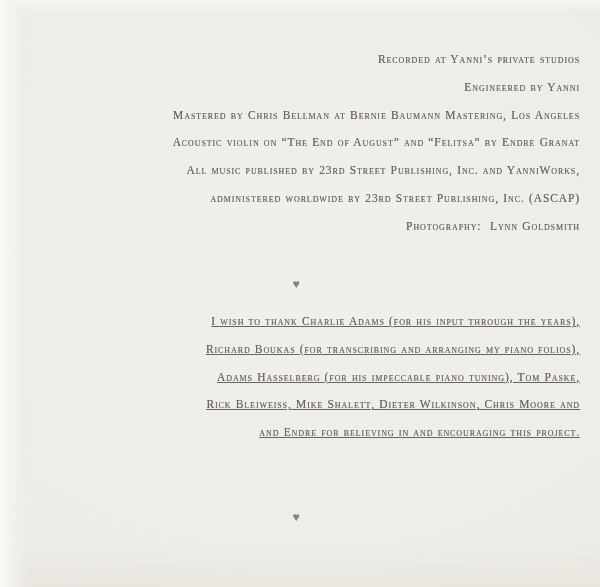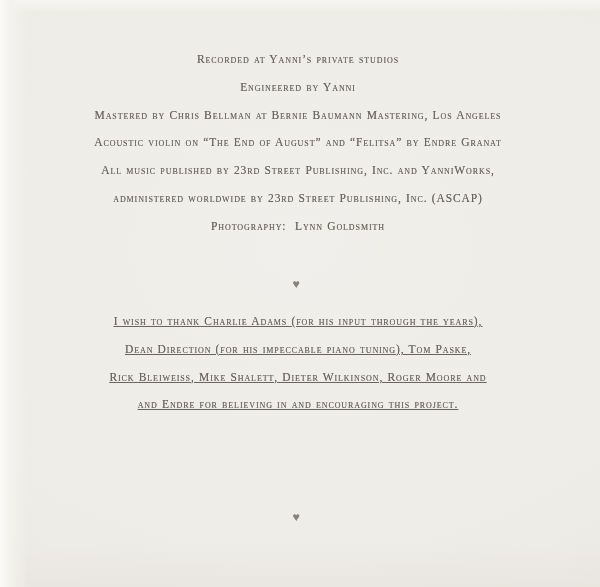--- a/index.html
+++ b/index.html
@@ -18,21 +18,21 @@
       linear-gradient(180deg, #f7f6f3 0px, rgba(247,246,243,0) 12px),
       linear-gradient(0deg, rgba(230,227,220,0.55) 0px, rgba(230,227,220,0) 45px),
       radial-gradient(120% 90% at 50% 42%, #f1efeb 0%, #eeece7 60%, #eae7e1 100%);
     font-family: "Liberation Serif", "DejaVu Serif", serif;
     color: #6a6460;
   }
   .block {
     position: absolute;
     left: 16px;
     right: 20px;
-    text-align: center;
+    text-align: right;
   }
   .block-credits { top: 46px; }
   .block-thanks  { top: 308px; text-decoration: underline; }
   .line {
     font-variant: small-caps;
     font-size: 11.5px;
     letter-spacing: 0.9px;
     word-spacing: 0.5px;
     line-height: 27.75px;
     white-space: pre-wrap;
@@ -64,20 +64,21 @@
     <div class="line">Acoustic violin on “The End of August” and “Felitsa” by Endre Granat</div>
     <div class="line">All music published by 23rd Street Publishing, Inc. and YanniWorks,</div>
     <div class="line">administered worldwide by 23rd Street Publishing, Inc. (ASCAP)</div>
     <div class="line">Photography:  Lynn Goldsmith</div>
   </div>
 
   <div class="ornament ornament-top">♥</div>
 
   <div class="block block-thanks">
     <div class="line">I wish to thank Charlie Adams (for his input through the years),</div>
-    <div class="line">Dean Direction (for his impeccable piano tuning), Tom Paske,</div>
-    <div class="line">Rick Bleiweiss, Mike Shalett, Dieter Wilkinson, Roger Moore and</div>
+    <div class="line">Richard Boukas (for transcribing and arranging my piano folios),</div>
+    <div class="line">Adams Hasselberg (for his impeccable piano tuning), Tom Paske,</div>
+    <div class="line">Rick Bleiweiss, Mike Shalett, Dieter Wilkinson, Chris Moore and</div>
     <div class="line">and Endre for believing in and encouraging this project.</div>
   </div>
 
   <div class="ornament ornament-bottom">♥</div>
 
 </div>
 
 </body></html>

